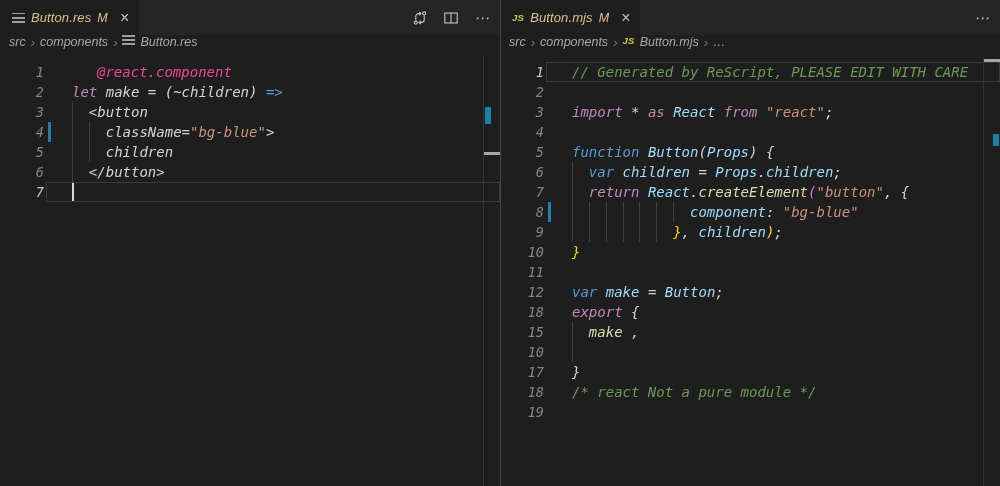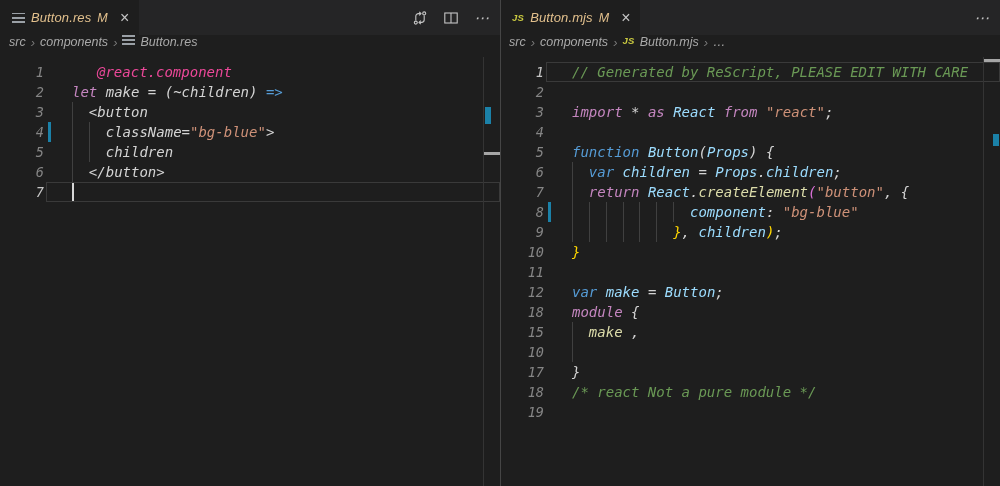--- a/index.html
+++ b/index.html
@@ -255,21 +255,21 @@
         </div>
         <div class="line">
           <span class="ln">12</span>
           <div class="body">
             <span class="codetext"><span style="color: rgb(86, 156, 214);">var</span><span style="color: rgb(212, 212, 212);"> </span><span style="color: rgb(156, 220, 254);">make</span><span style="color: rgb(212, 212, 212);"> = </span><span style="color: rgb(156, 220, 254);">Button</span><span style="color: rgb(212, 212, 212);">;</span></span>
           </div>
         </div>
         <div class="line">
           <span class="ln">18</span>
           <div class="body">
-            <span class="codetext"><span style="color: rgb(197, 134, 192);">module</span><span style="color: rgb(212, 212, 212);"> {</span></span>
+            <span class="codetext"><span style="color: rgb(197, 134, 192);">export</span><span style="color: rgb(212, 212, 212);"> {</span></span>
           </div>
         </div>
         <div class="line">
           <span class="ln">15</span>
           <div class="body">
             <div class="guide" style="left: 26px;"></div>
             <span class="codetext"><span style="color: rgb(212, 212, 212);">  </span><span style="color: rgb(220, 220, 170);">make</span><span style="color: rgb(212, 212, 212);"> ,</span></span>
           </div>
         </div>
         <div class="line">

